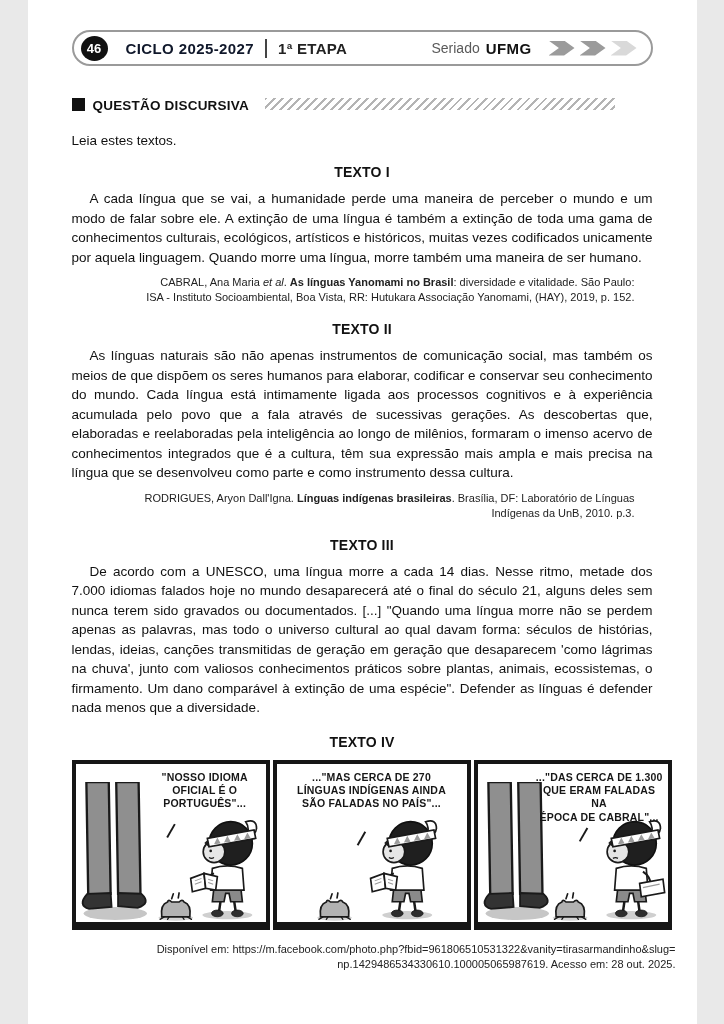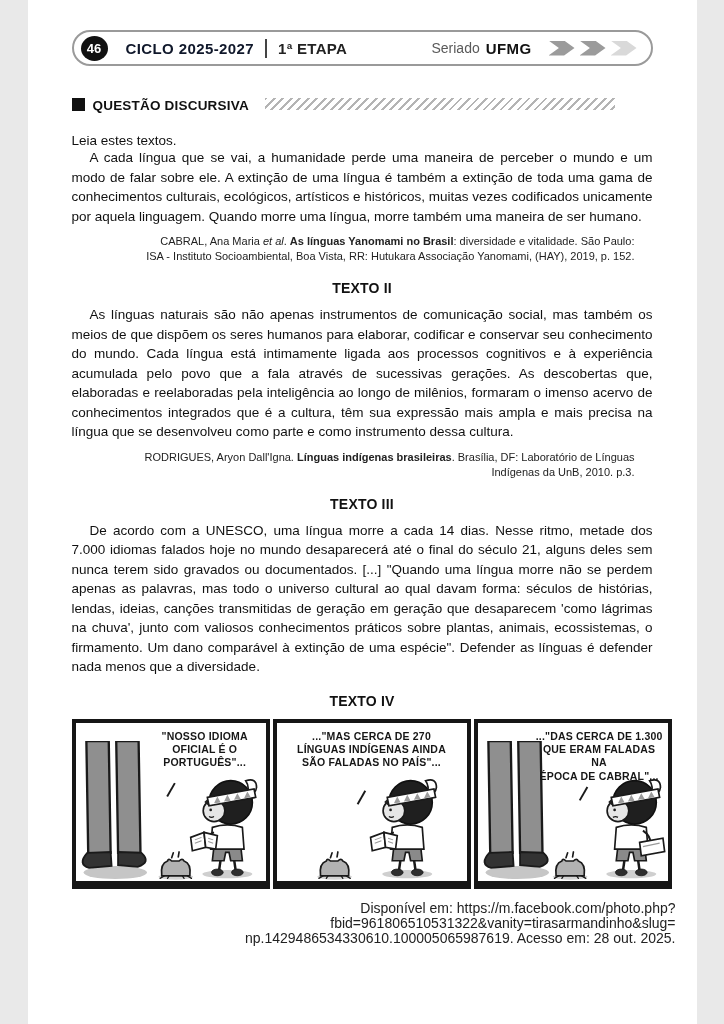--- a/index.html
+++ b/index.html
@@ -68,21 +68,21 @@
   .panel svg.art{position:absolute;left:0;top:0;width:100%;height:100%;}
   .caption{
     position:absolute;top:7px;z-index:2;
     font-size:10.5px;font-weight:700;line-height:1.28;
     letter-spacing:.2px;text-align:center;white-space:pre-line;color:#161616;
   }
   .cap-1{left:38%;width:60%;}
   .cap-2{left:5%;width:90%;}
   .cap-3{left:30%;width:68%;}
   .source{
-    font-size:14px;line-height:15px;color:#222;
+    font-size:11px;line-height:15px;color:#222;
     width:604px;margin:12px auto 0 auto;text-align:right;white-space:pre-line;
   }
   .hidden-defs{position:absolute;width:0;height:0;overflow:hidden;}
 </style>
 </head>
 <body>
 
 <svg class="hidden-defs" aria-hidden="true">
   <defs>
     <symbol id="sym-legs" viewBox="0 0 72 150">
@@ -156,20 +156,21 @@
   </div>
 
   <div class="sec-row">
     <span class="sq"></span>
     <span class="sec-title">QUESTÃO DISCURSIVA</span>
     <span class="hatch"></span>
   </div>
 
   <div class="intro">Leia estes textos.</div>
 
+  <div class="texto-head">TEXTO I</div>
   <p class="para">A cada língua que se vai, a humanidade perde uma maneira de perceber o mundo e um modo de falar sobre ele. A extinção de uma língua é também a extinção de toda uma gama de conhecimentos culturais, ecológicos, artísticos e históricos, muitas vezes codificados unicamente por aquela linguagem. Quando morre uma língua, morre também uma maneira de ser humano.</p>
   <div class="cite"><span>CABRAL, Ana Maria </span><span class="i">et al</span><span>. </span><span class="b">As línguas Yanomami no Brasil</span><span>: diversidade e vitalidade. São Paulo: ISA - Instituto Socioambiental, Boa Vista, RR: Hutukara Associação Yanomami, (HAY), 2019, p. 152.</span></div>
 
   <div class="texto-head">TEXTO II</div>
   <p class="para">As línguas naturais são não apenas instrumentos de comunicação social, mas também os meios de que dispõem os seres humanos para elaborar, codificar e conservar seu conhecimento do mundo. Cada língua está intimamente ligada aos processos cognitivos e à experiência acumulada pelo povo que a fala através de sucessivas gerações. As descobertas que, elaboradas e reelaboradas pela inteligência ao longo de milênios, formaram o imenso acervo de conhecimentos integrados que é a cultura, têm sua expressão mais ampla e mais precisa na língua que se desenvolveu como parte e como instrumento dessa cultura.</p>
   <div class="cite"><span>RODRIGUES, Aryon Dall'Igna. </span><span class="b">Línguas indígenas brasileiras</span><span>. Brasília, DF: Laboratório de Línguas Indígenas da UnB, 2010. p.3.</span></div>
 
   <div class="texto-head">TEXTO III</div>
   <p class="para">De acordo com a UNESCO, uma língua morre a cada 14 dias. Nesse ritmo, metade dos 7.000 idiomas falados hoje no mundo desaparecerá até o final do século 21, alguns deles sem nunca terem sido gravados ou documentados. [...] "Quando uma língua morre não se perdem apenas as palavras, mas todo o universo cultural ao qual davam forma: séculos de histórias, lendas, ideias, canções transmitidas de geração em geração que desaparecem 'como lágrimas na chuva', junto com valiosos conhecimentos práticos sobre plantas, animais, ecossistemas, o firmamento. Um dano comparável à extinção de uma espécie". Defender as línguas é defender nada menos que a diversidade.</p>
 

